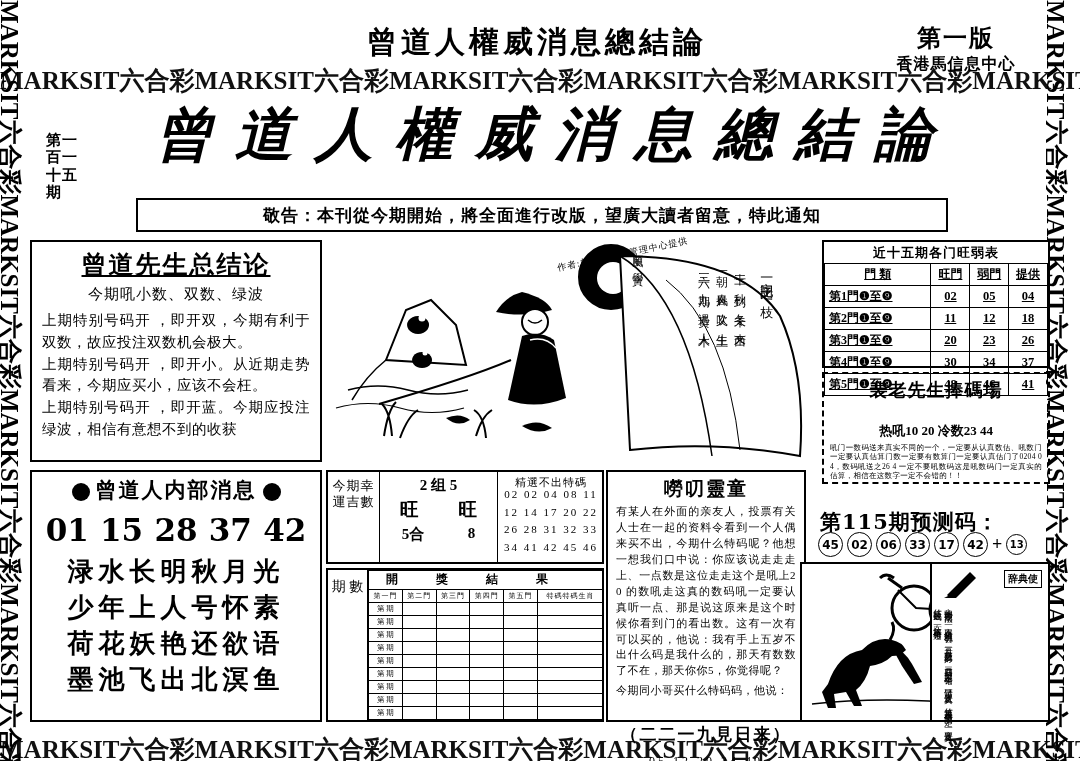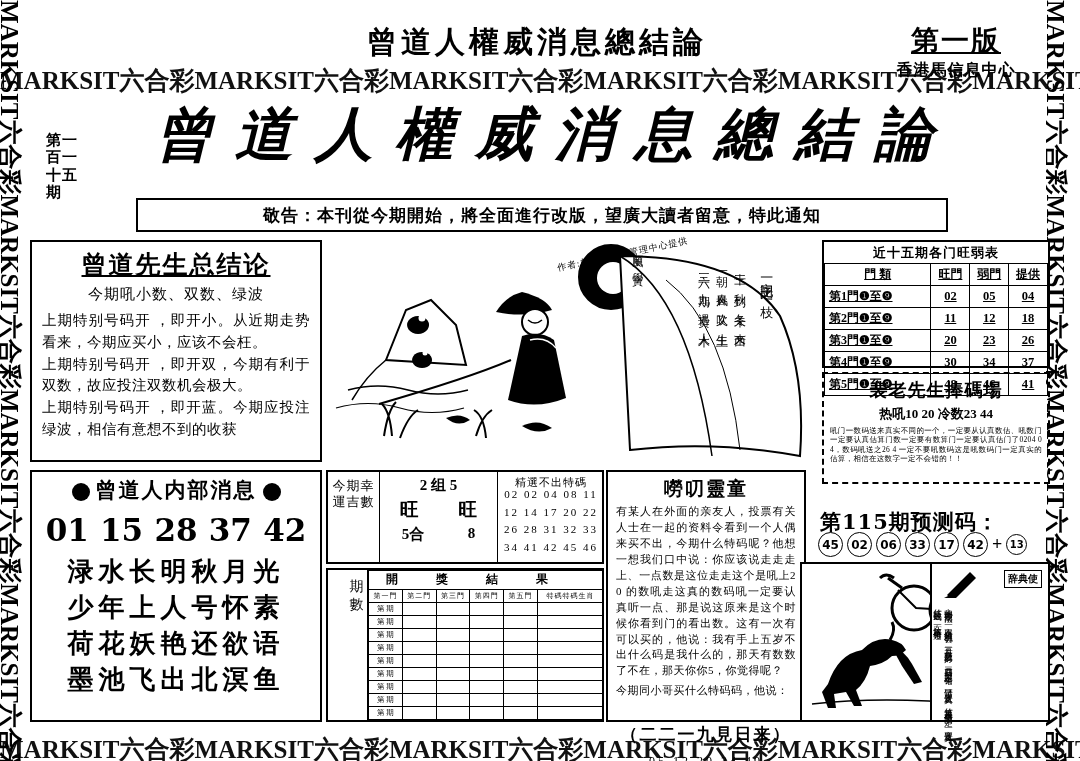--- a/index.html
+++ b/index.html
@@ -45,21 +45,21 @@
   .head-title {
     position:absolute; top:22px; left:312px; width:450px;
     text-align:center;
     font-size:30px; font-weight:bold;
     letter-spacing:4px;
     font-family:"DejaVu Serif", serif;
   }
   .head-right {
     position:absolute; top:22px; right:14px; width:220px; text-align:center;
   }
-  .head-right .edition { font-size:28px; font-weight:bold; letter-spacing:2px;text-decoration:underline;}
+  .head-right .edition { font-size:24px; font-weight:bold; letter-spacing:2px;}
   .head-right .center { font-size:16px; font-weight:bold; letter-spacing:1px; }
 
   
   .brush-wrap {
     position:absolute; top:96px; left:30px; width:1020px; height:100px;
   }
   .brush-title {
     position:absolute; left:95px; top:0px; width:860px;
     text-align:center;
     font-size:58px; font-weight:bold;
@@ -155,21 +155,21 @@
   
   .p-dash {
     position:absolute; left:822px; top:372px; width:228px; height:112px;
     border:2px dashed #000;
   }
   .p-dash h3 {
     margin:4px 0 0; text-align:center; font-size:18px; font-weight:bold;
     letter-spacing:1px; font-family:"DejaVu Serif", serif;
   }
   .p-dash .hot {
-    text-align:center; font-size:13px; font-weight:bold; margin-top:3px;
+    text-align:center; font-size:13px; font-weight:bold; margin-top:20px;
   }
   .p-dash .micro {
     font-size:7.5px; line-height:1.25; padding:3px 6px 0; text-align:justify;
     letter-spacing:0.3px;
   }
 
   
   .p-inner { left:30px; top:470px; width:292px; height:252px; }
   .p-inner .ttl {
     text-align:center; font-size:21px; font-weight:bold; letter-spacing:2px;
@@ -233,21 +233,21 @@
     width:25px; height:25px; border-radius:50%; border:1.5px solid #000;
     font-size:12px; font-weight:bold; display:flex; align-items:center;
     justify-content:center; font-family:"DejaVu Sans", sans-serif;
   }
   .plus { font-size:18px; font-weight:bold; }
 
   
   .p-res { left:326px; top:568px; width:278px; height:154px; border:2px solid #000;}
   .res-side { position:absolute; left:0; top:0; width:40px; height:100%;
               border-right:1px solid #000; font-size:14px; text-align:center;
-              padding-top:8px; line-height:1.3;padding-left:18px;}
+              padding-top:8px; line-height:1.3;}
   table.res { position:absolute; left:40px; top:0; width:236px; height:100%;
               border-collapse:collapse; }
   table.res th, table.res td { border:1px solid #000; font-size:7.5px;
       text-align:center; padding:0; height:12.5px;}
   table.res th { font-size:12px; font-weight:bold; letter-spacing:1px;}
   table.res th.small { font-size:7px; font-weight:normal;}
 
   
   .p-horse { left:800px; top:562px; width:190px; height:160px; border:2px solid #000;}
   .p-side-note { left:930px; top:562px; width:120px; height:160px; border:2px solid #000;}
@@ -289,22 +289,22 @@
   <div class="issue-badge">第一百一十五期</div>
 
   <div class="notice">
     <span>敬告：本刊從今期開始，將全面進行改版，望廣大讀者留意，特此通知</span>
   </div>
 
   <div class="panel p-summary">
     <h2>曾道先生总结论</h2>
     <div class="sub">今期吼小数、双数、绿波</div>
     <div class="body">
+      <div>上期特别号码开   ，即开双，今期有利于双数，故应投注双数机会极大。</div>
       <div>上期特别号码开   ，即开小。从近期走势看来，今期应买小，应该不会枉。</div>
-      <div>上期特别号码开   ，即开双，今期有利于双数，故应投注双数机会极大。</div>
       <div>上期特别号码开   ，即开蓝。今期应投注绿波，相信有意想不到的收获</div>
     </div>
   </div>
 
   <div class="illus">
     <svg width="278" height="222" viewBox="0 0 278 222">
       <rect x="0" y="0" width="278" height="222" fill="#fff"></rect>
 
       <path d="M60 120 L80 70 L105 60 L130 85 L140 125 Z" fill="#fff" stroke="#000" stroke-width="2"></path>
       <path d="M92 76 a11 9 0 1 0 0.1 0" fill="#000"></path>

